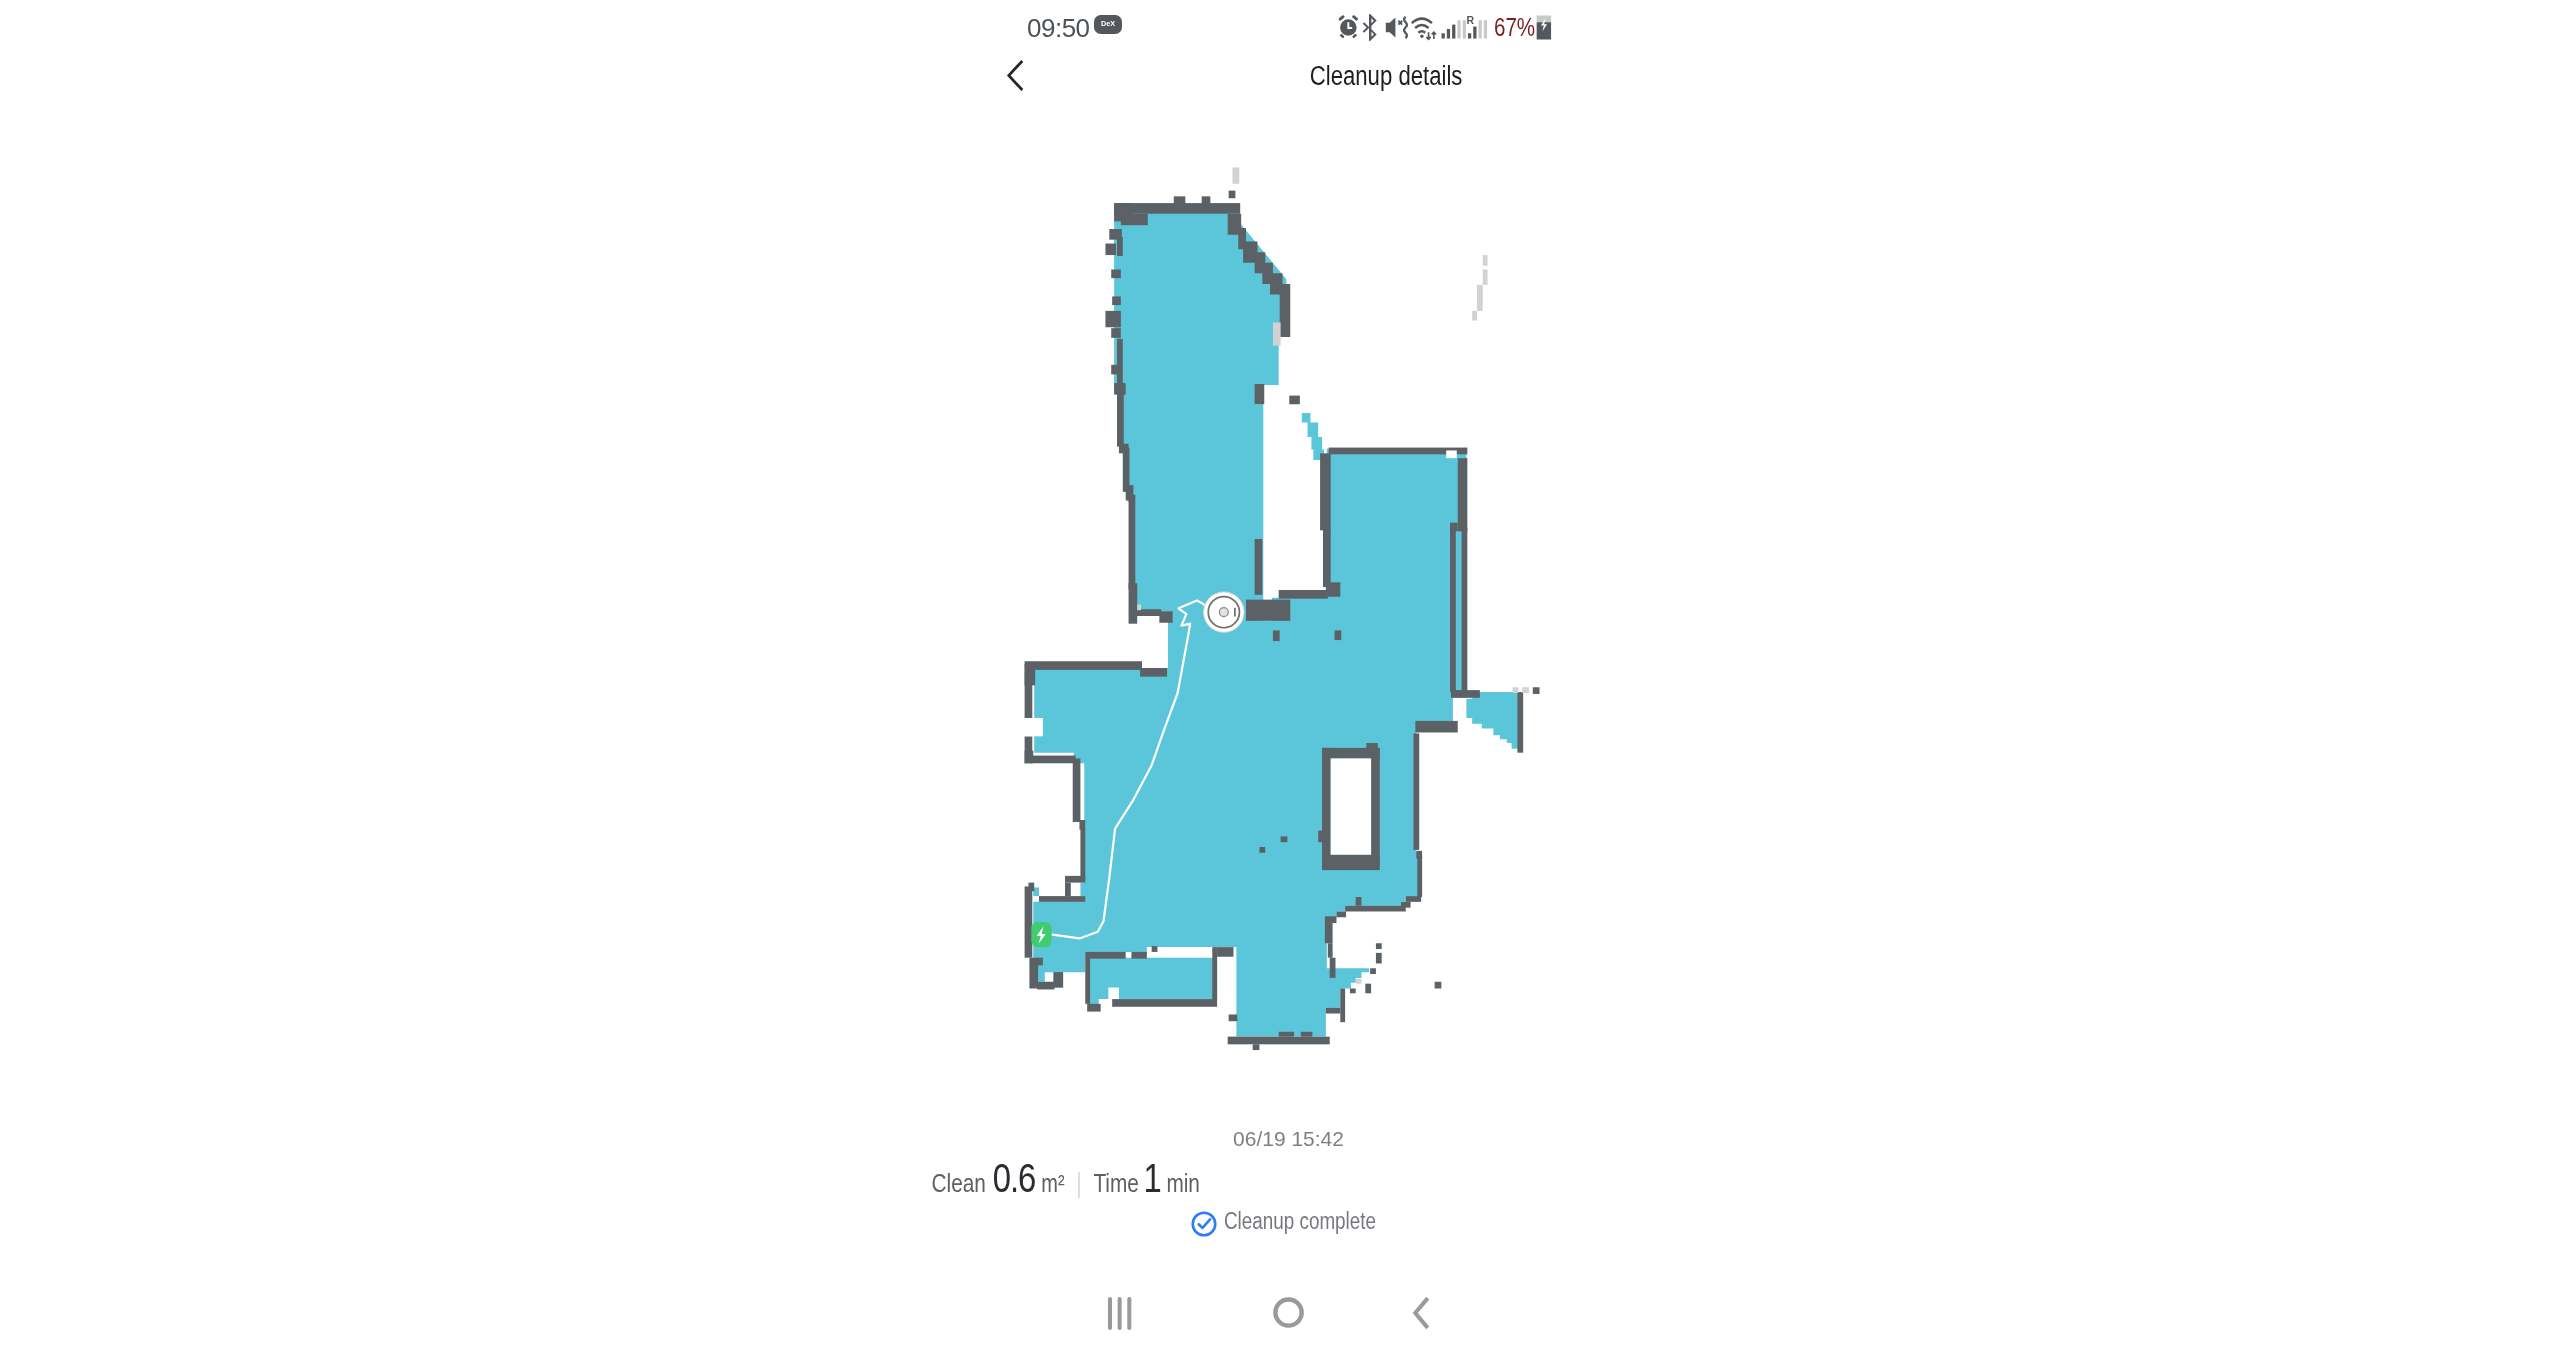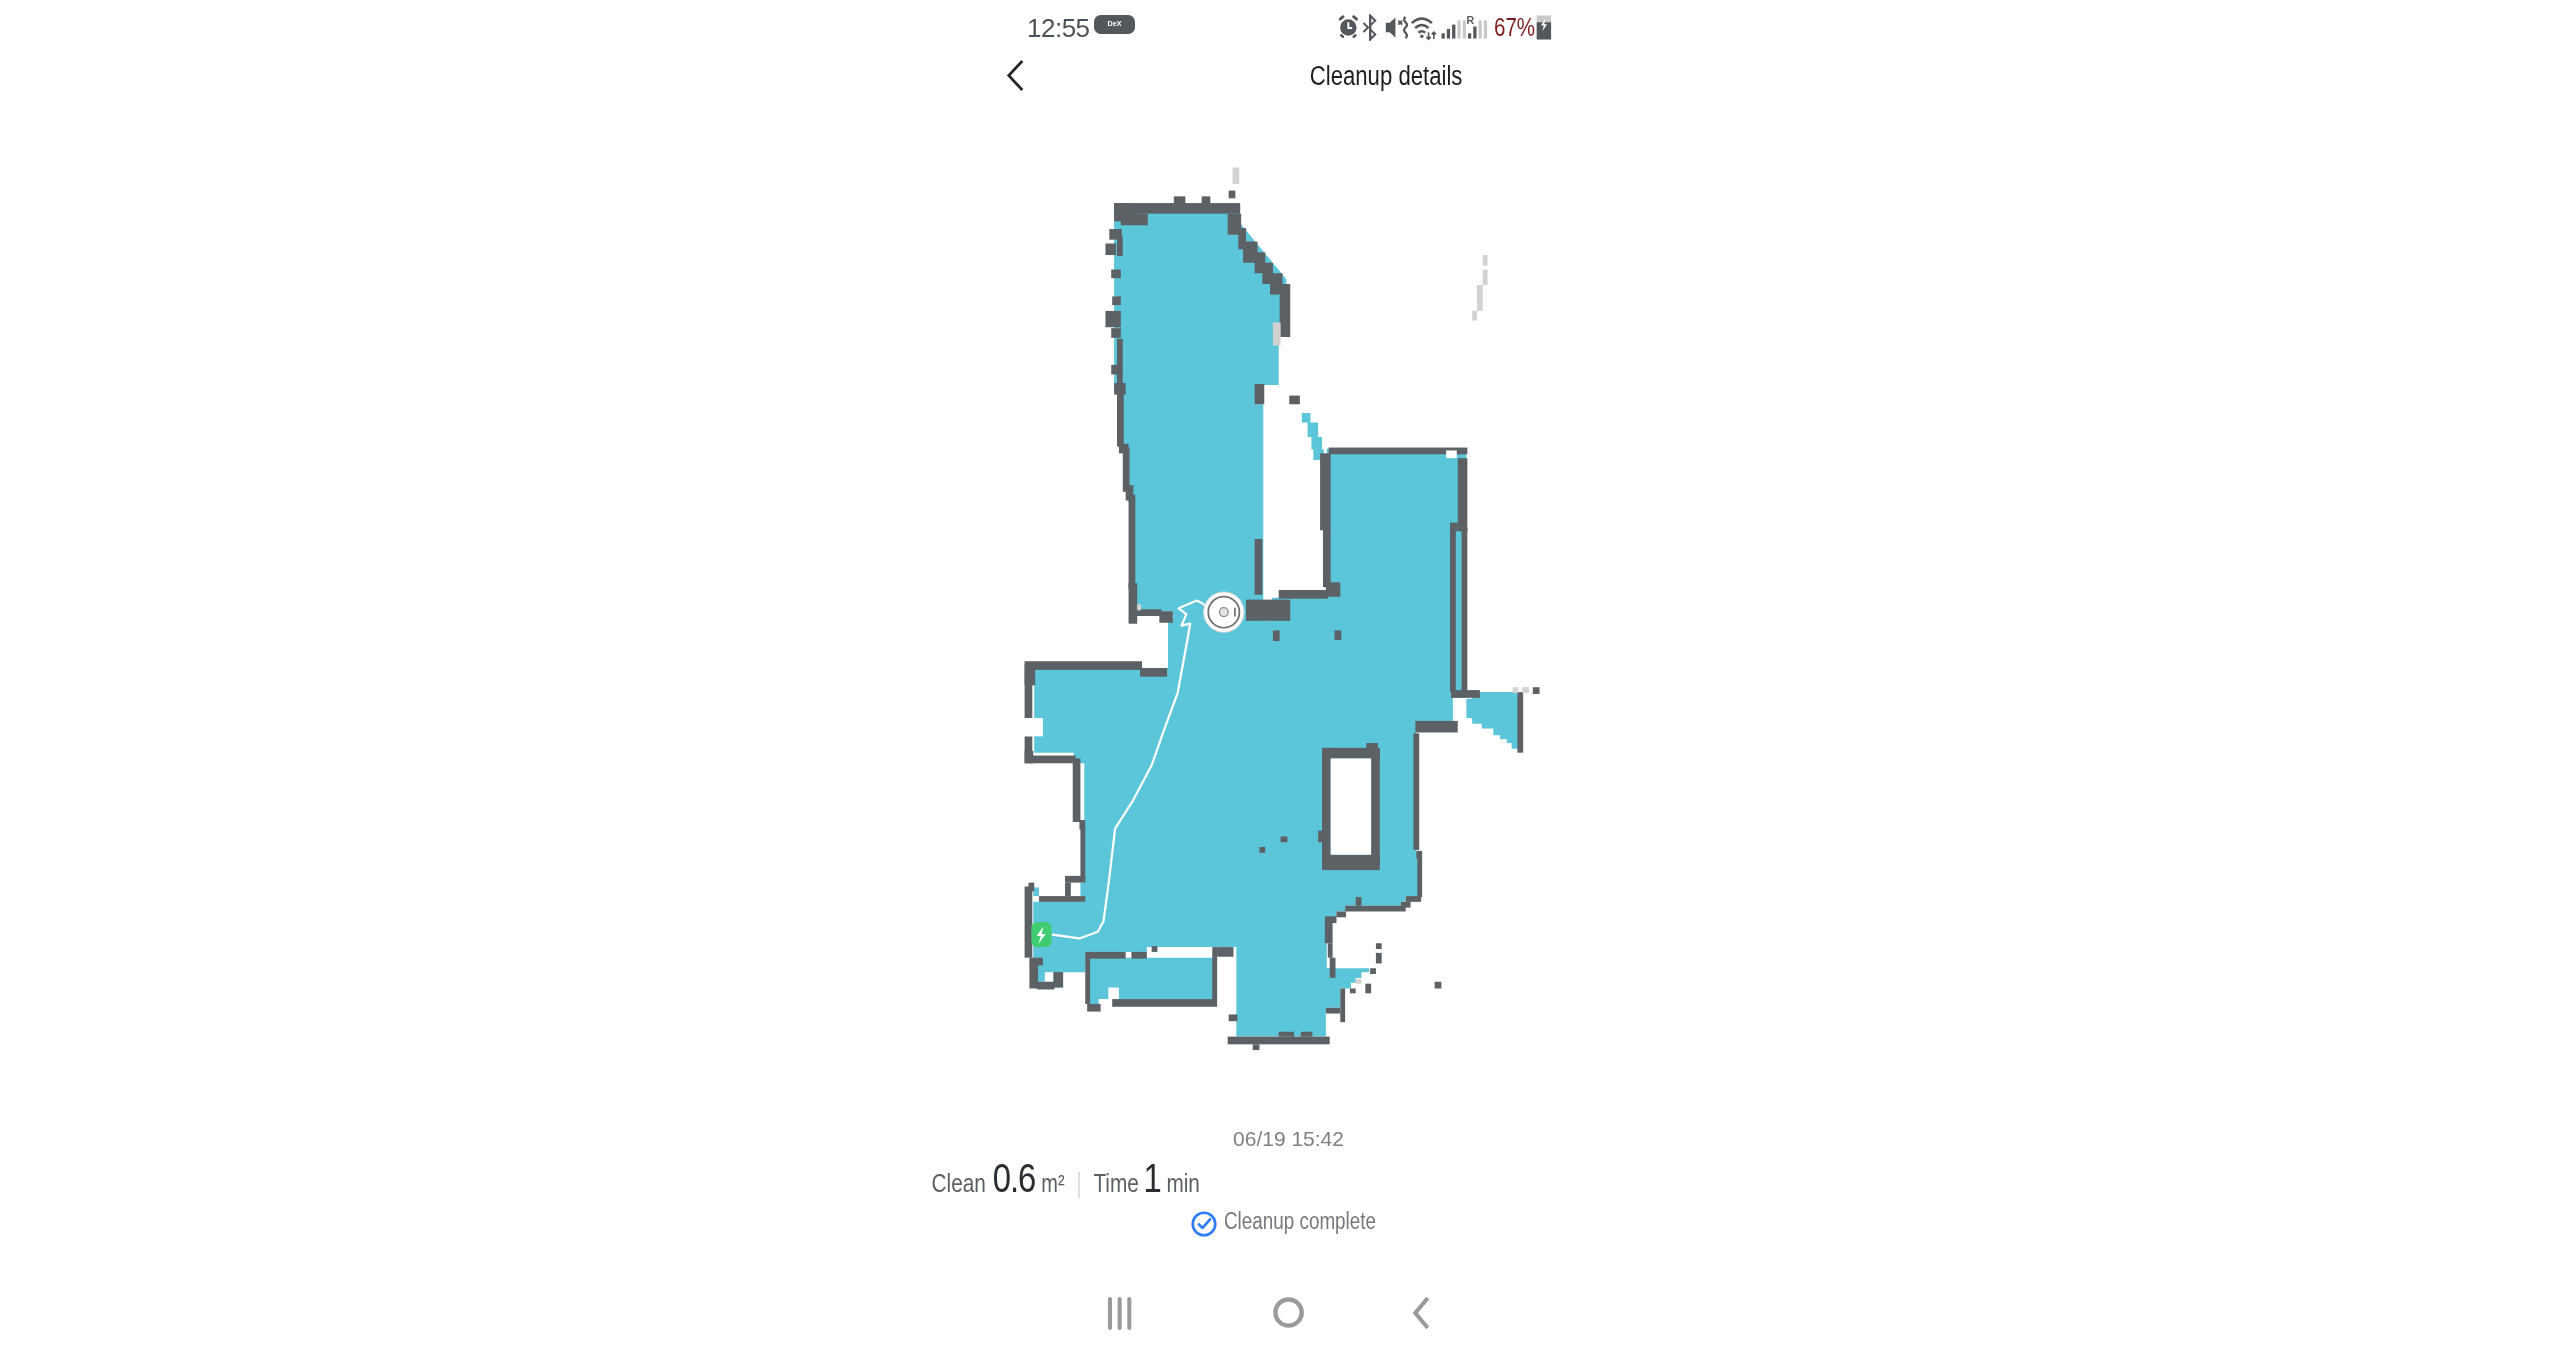--- a/index.html
+++ b/index.html
@@ -3,23 +3,23 @@
 <meta charset="utf-8">
 <style>
   html,body{margin:0;padding:0;background:#fff;}
   body{width:2576px;height:1348px;position:relative;overflow:hidden;
        font-family:"Liberation Sans",sans-serif;}
   .abs{position:absolute;}
 </style>
 </head>
 <body>
 
-<div class="abs" style="left:1027px;top:12.5px;font-size:26px;color:#4d5256;letter-spacing:-0.5px;">12:55</div>
-
-<div class="abs" style="left:1094px;top:15.4px;width:41px;height:18.3px;background:#54585c;border-radius:6.7px;color:#fff;font-size:7.2px;font-weight:bold;text-align:center;line-height:18.3px;">DeX</div>
+<div class="abs" style="left:1027px;top:12.5px;font-size:26px;color:#4d5256;letter-spacing:-0.5px;">09:50</div>
+
+<div class="abs" style="left:1094px;top:15.4px;width:28px;height:18.3px;background:#54585c;border-radius:6.7px;color:#fff;font-size:7.2px;font-weight:bold;text-align:center;line-height:18.3px;">DeX</div>
 
 <svg class="abs" style="left:1332px;top:11.6px;" width="221" height="31" viewBox="0 0 230 32" fill="#54585c">
 
   <g>
     <circle cx="17" cy="16" r="8.6"></circle>
     <rect x="6.5" y="4.5" width="7" height="3" rx="1.5" transform="rotate(-40 10 6)"></rect>
     <rect x="20.5" y="4.5" width="7" height="3" rx="1.5" transform="rotate(40 24 6)"></rect>
     <rect x="8" y="23.5" width="5" height="2.6" rx="1.3" transform="rotate(40 10.5 24.8)"></rect>
     <rect x="21" y="23.5" width="5" height="2.6" rx="1.3" transform="rotate(-40 23.5 24.8)"></rect>
     <polyline points="17,10.5 17,16.5 21,16.5" fill="none" stroke="#fff" stroke-width="2"></polyline>

